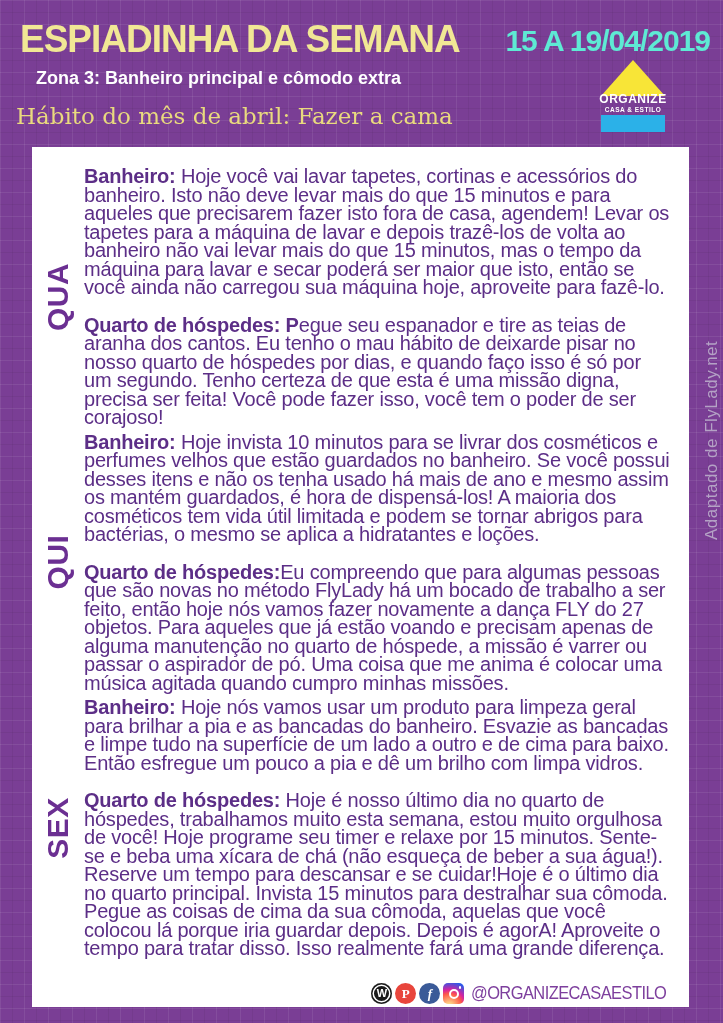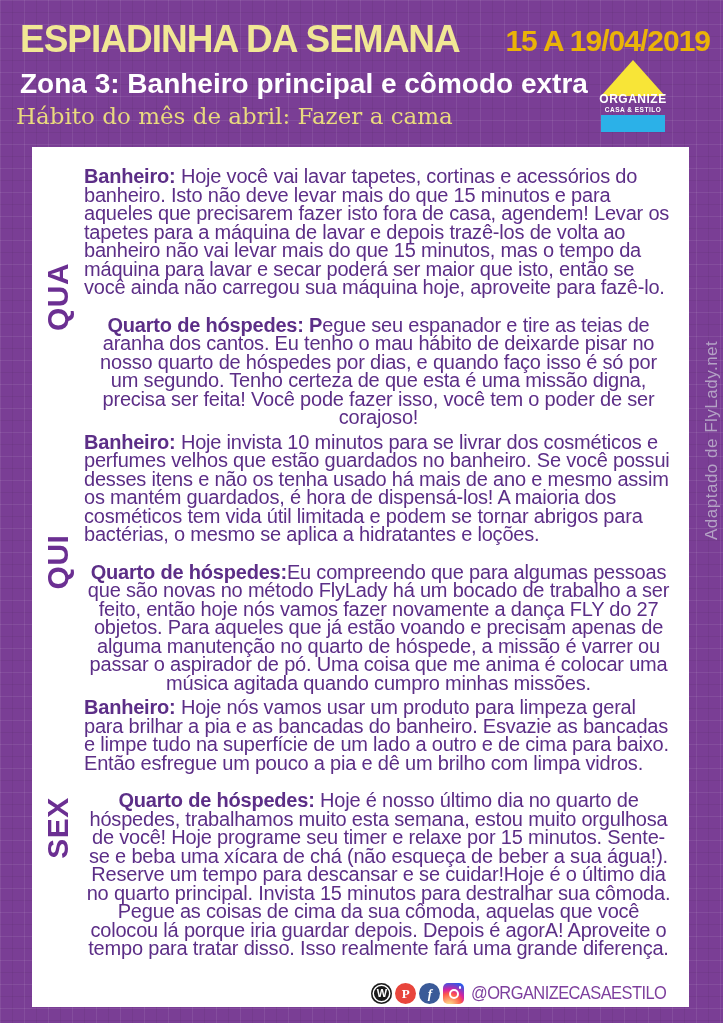--- a/index.html
+++ b/index.html
@@ -22,26 +22,26 @@
   
   .title {
     position:absolute; left:20px; top:18px;
     font-size:37px; font-weight:bold; letter-spacing:-1px;
     color:#f1e795;
     transform:scaleY(1.05);
   }
   .date-range {
     position:absolute; right:13px; top:24px;
     font-size:30px; font-weight:bold; letter-spacing:-1px;
-    color:#eab308;
+    color:#5eead4;
     margin-left:29px;
   }
   .zone-line {
-    position:absolute; left:20px; top:68px;
-    font-size:28px; font-weight:bold;
+    position:absolute; left:36px; top:68px;
+    font-size:18px; font-weight:bold;
     color:#ffffff;
   }
   .habit-line {
     position:absolute; left:16px; top:103px;
     font-family:"DejaVu Serif", serif;
     font-size:23px;
     color:#e9da7e;
   }
 
   
@@ -85,21 +85,21 @@
     transform:rotate(-90deg);
     font-size:30px; font-weight:bold; letter-spacing:0.5px;
     color:#6b2f92; white-space:nowrap;
   }
   .text-cell { flex:1 1 auto; min-width:0; }
   .para {
     color:#5c2e87; font-size:20px; line-height:18.5px;
     margin-bottom:19px;
     letter-spacing:-0.2px;
   }
-  .para:last-child { margin-bottom:0;text-align:center; }
+  .para:last-child { margin-bottom:0; }
   .para .lead { font-weight:bold; }
 
   
   .social-row {
     position:absolute; right:10px; bottom:3px;
     display:flex; align-items:center; gap:3px;
   }
   .icon {
     width:21px; height:21px; border-radius:50%;
     display:flex; align-items:center; justify-content:center;

